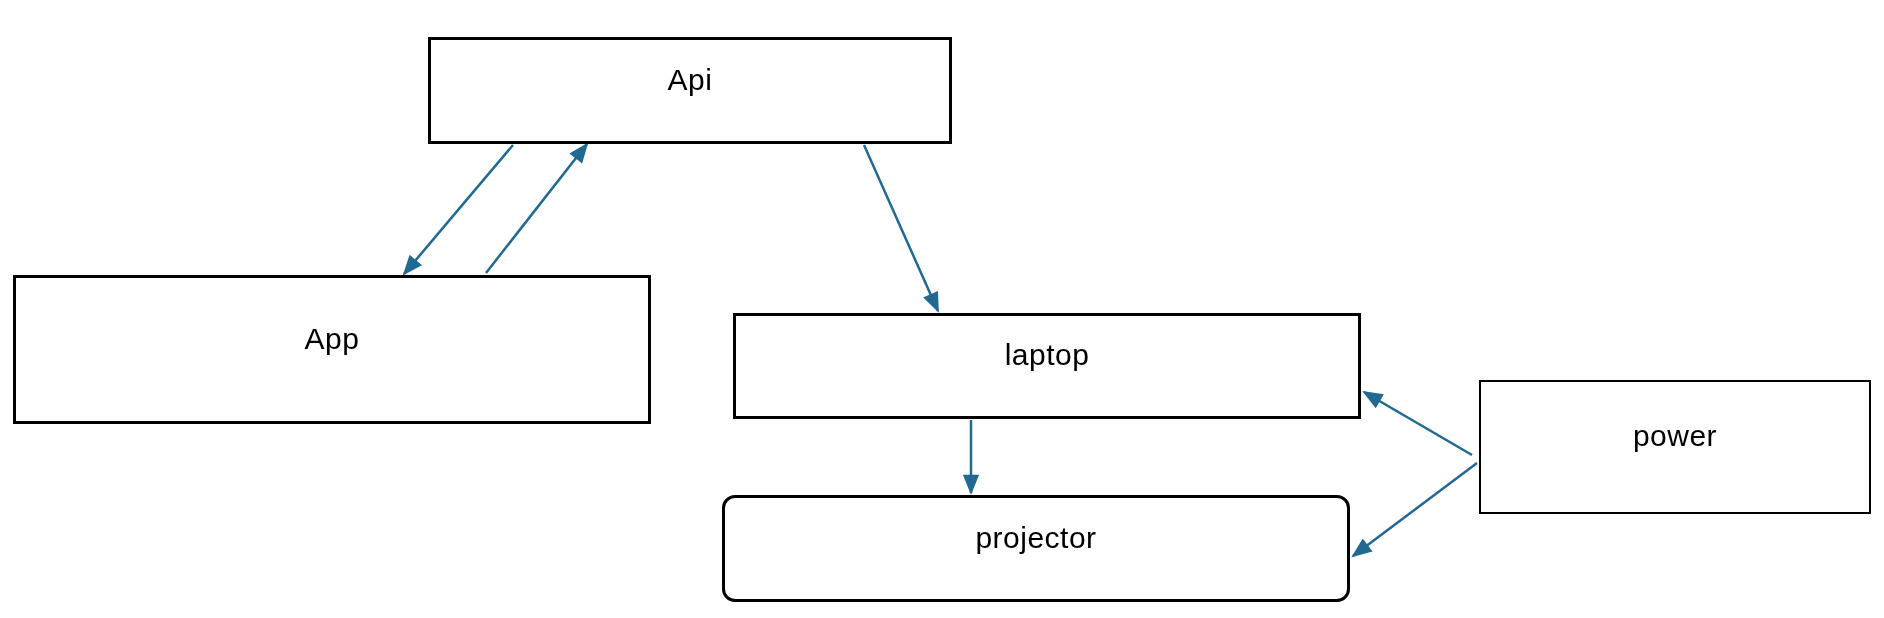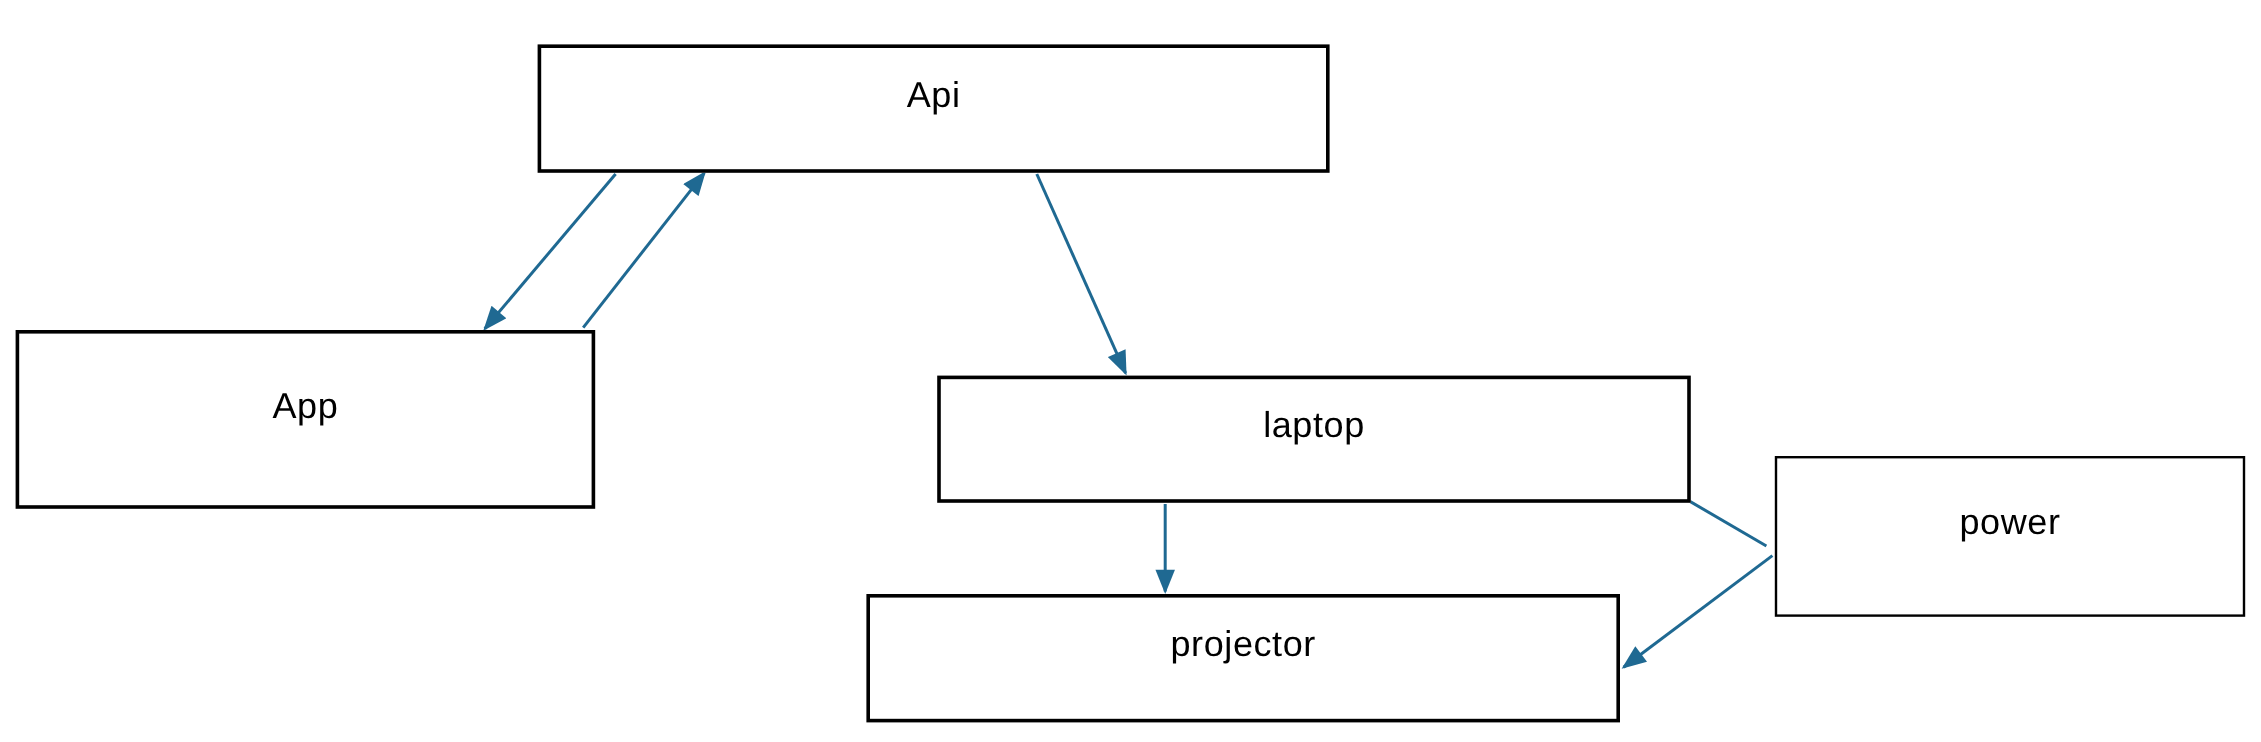--- a/index.html
+++ b/index.html
@@ -25,24 +25,24 @@
     box-sizing: border-box;
   }
   .node .label {
     font-size: 30px;
     color: #000000;
     line-height: 1;
     padding-bottom: 22px; 
     letter-spacing: 0.5px;
   }
   
-  #node-api       { left: 448px;  top: 37px;  width: 660px; height: 107px; }
-  #node-app       { left: 13px;   top: 275px; width: 483px; height: 149px; }
-  #node-laptop    { left: 733px;  top: 313px; width: 628px; height: 106px; margin-left: 48px; }
-  #node-projector { left: 722px;  top: 495px; width: 628px; height: 107px; }
+  #node-api       { left: 428px;  top: 37px;  width: 524px; height: 107px; }
+  #node-app       { left: 13px;   top: 275px; width: 638px; height: 149px; }
+  #node-laptop    { left: 733px;  top: 313px; width: 628px; height: 106px; }
+  #node-projector { left: 722px;  top: 495px; width: 628px; height: 107px; border-radius: 13px; }
   #node-power     { left: 1479px; top: 380px; width: 392px; height: 134px; border-width: 2px; }
 
   #edges-layer {
     position: absolute;
     left: 0;
     top: 0;
     width: 1884px;
     height: 618px;
     pointer-events: none;
   }

